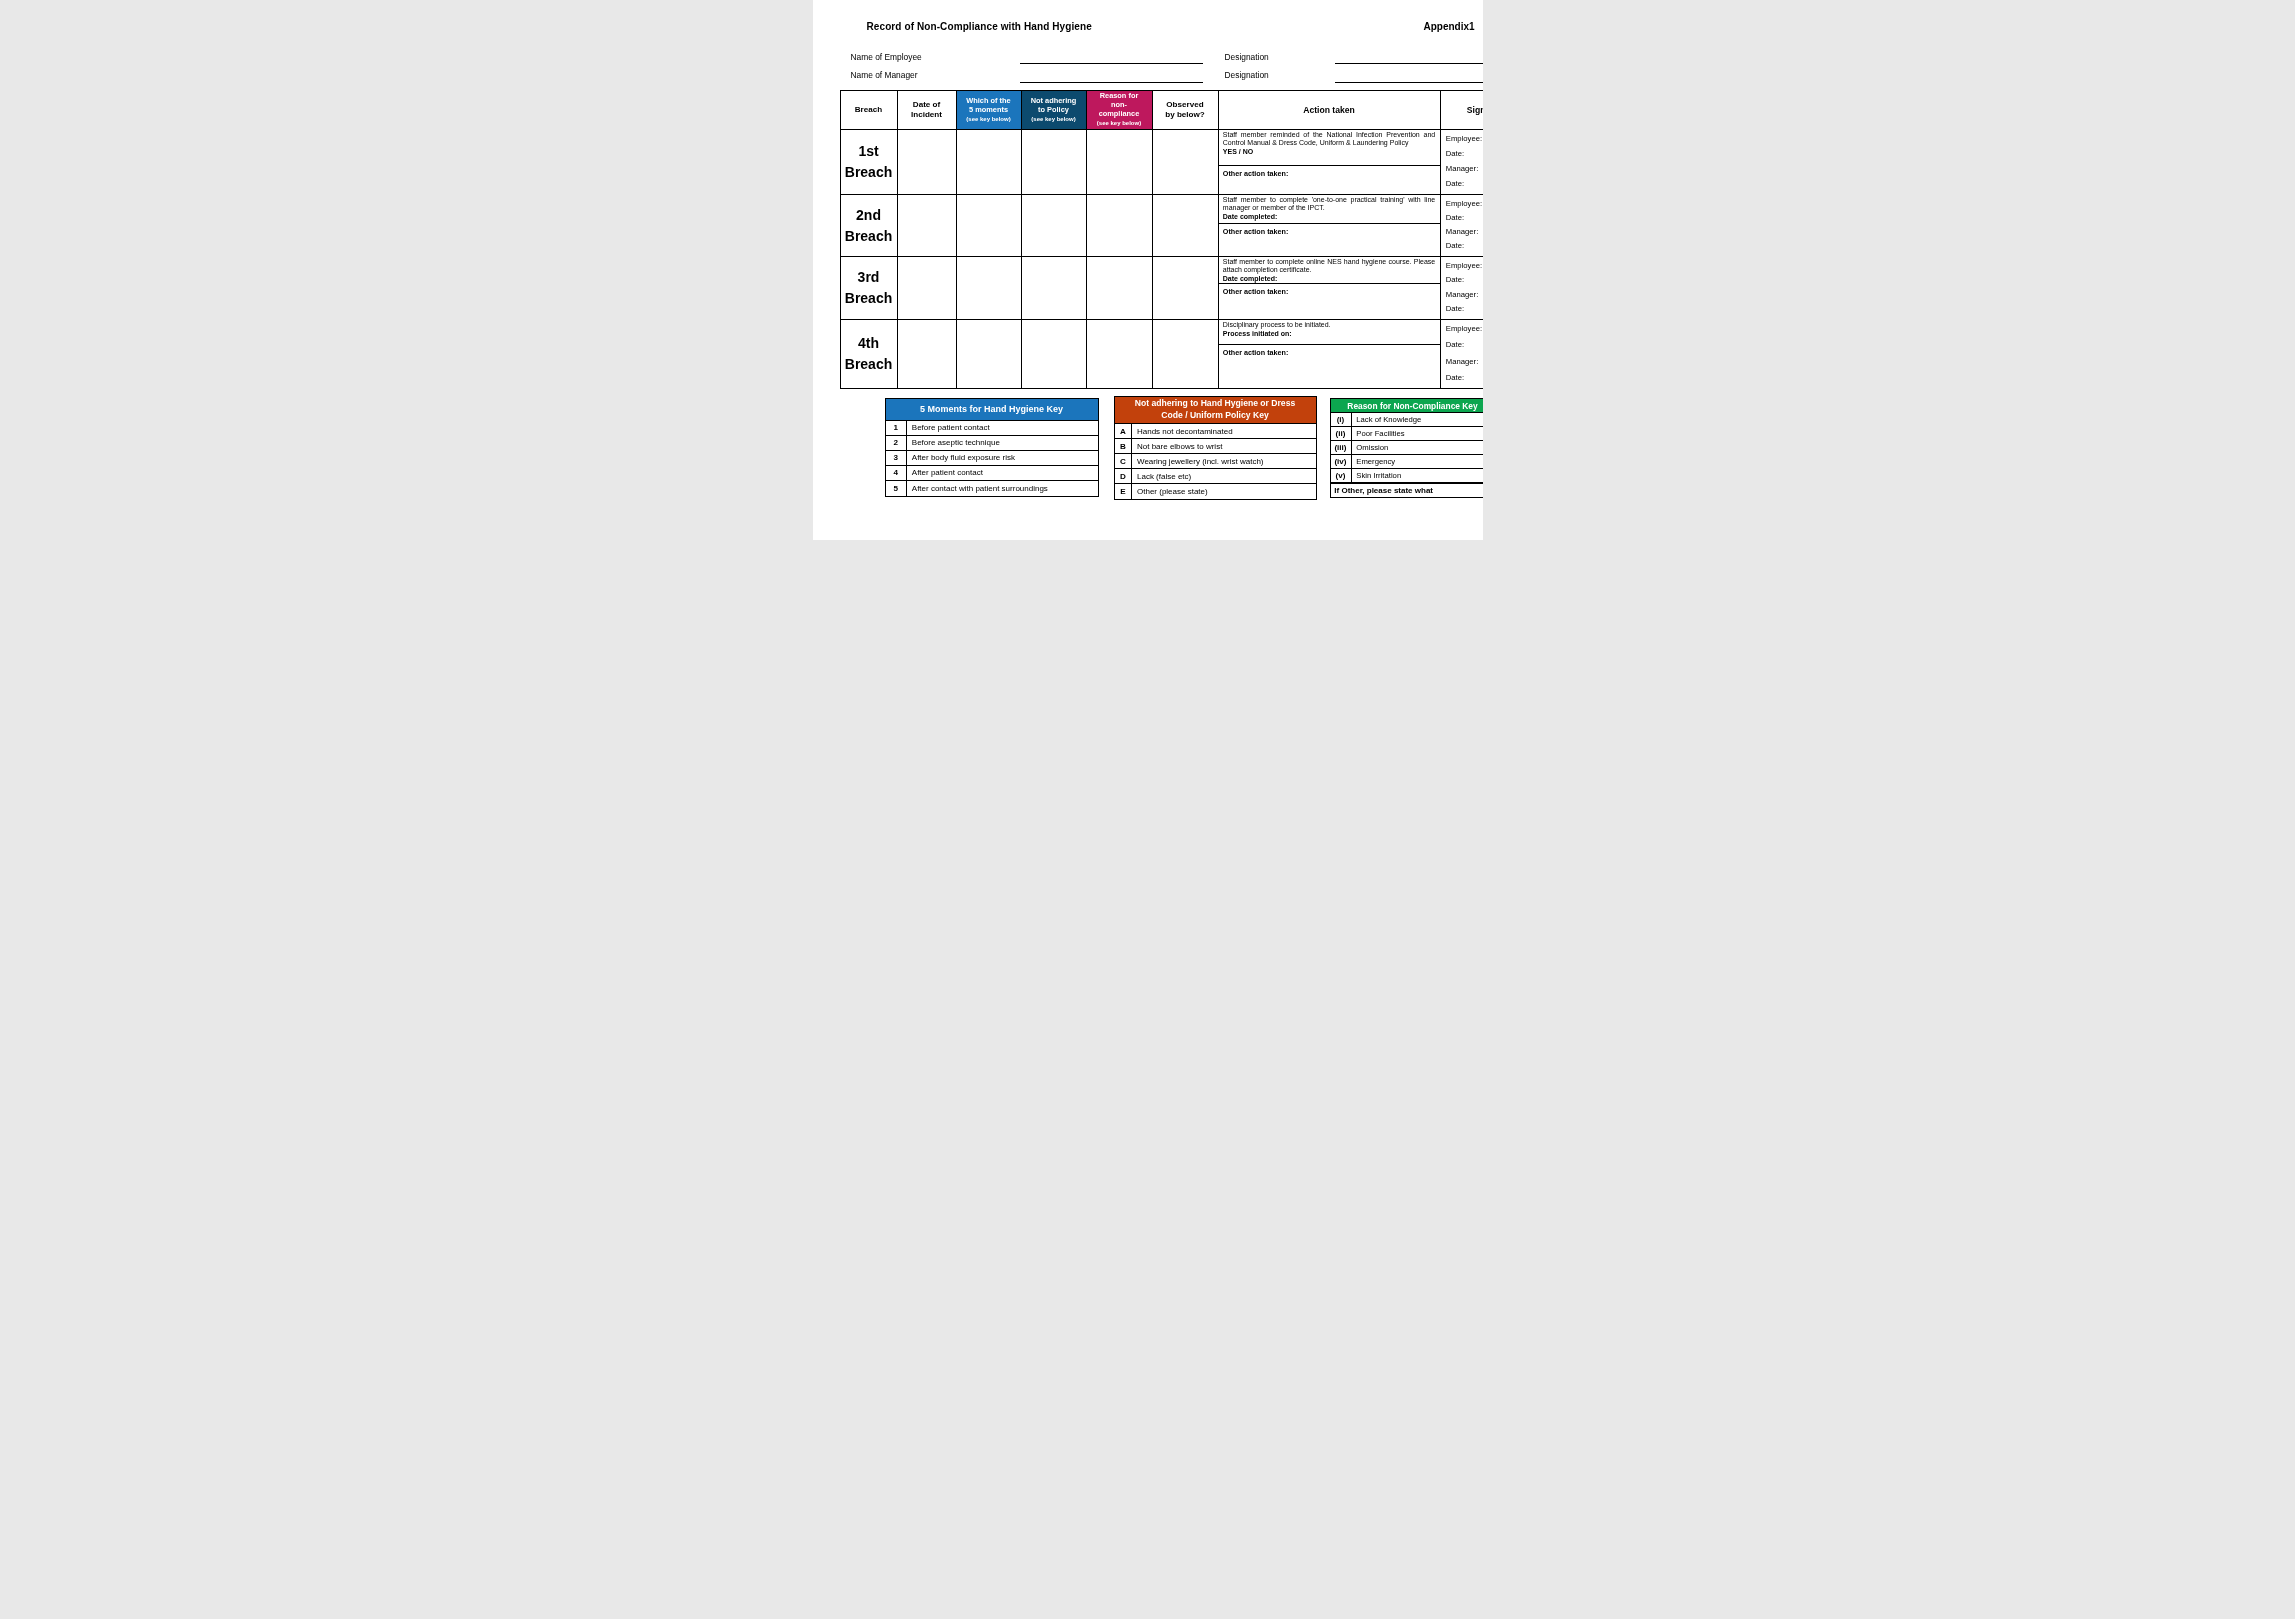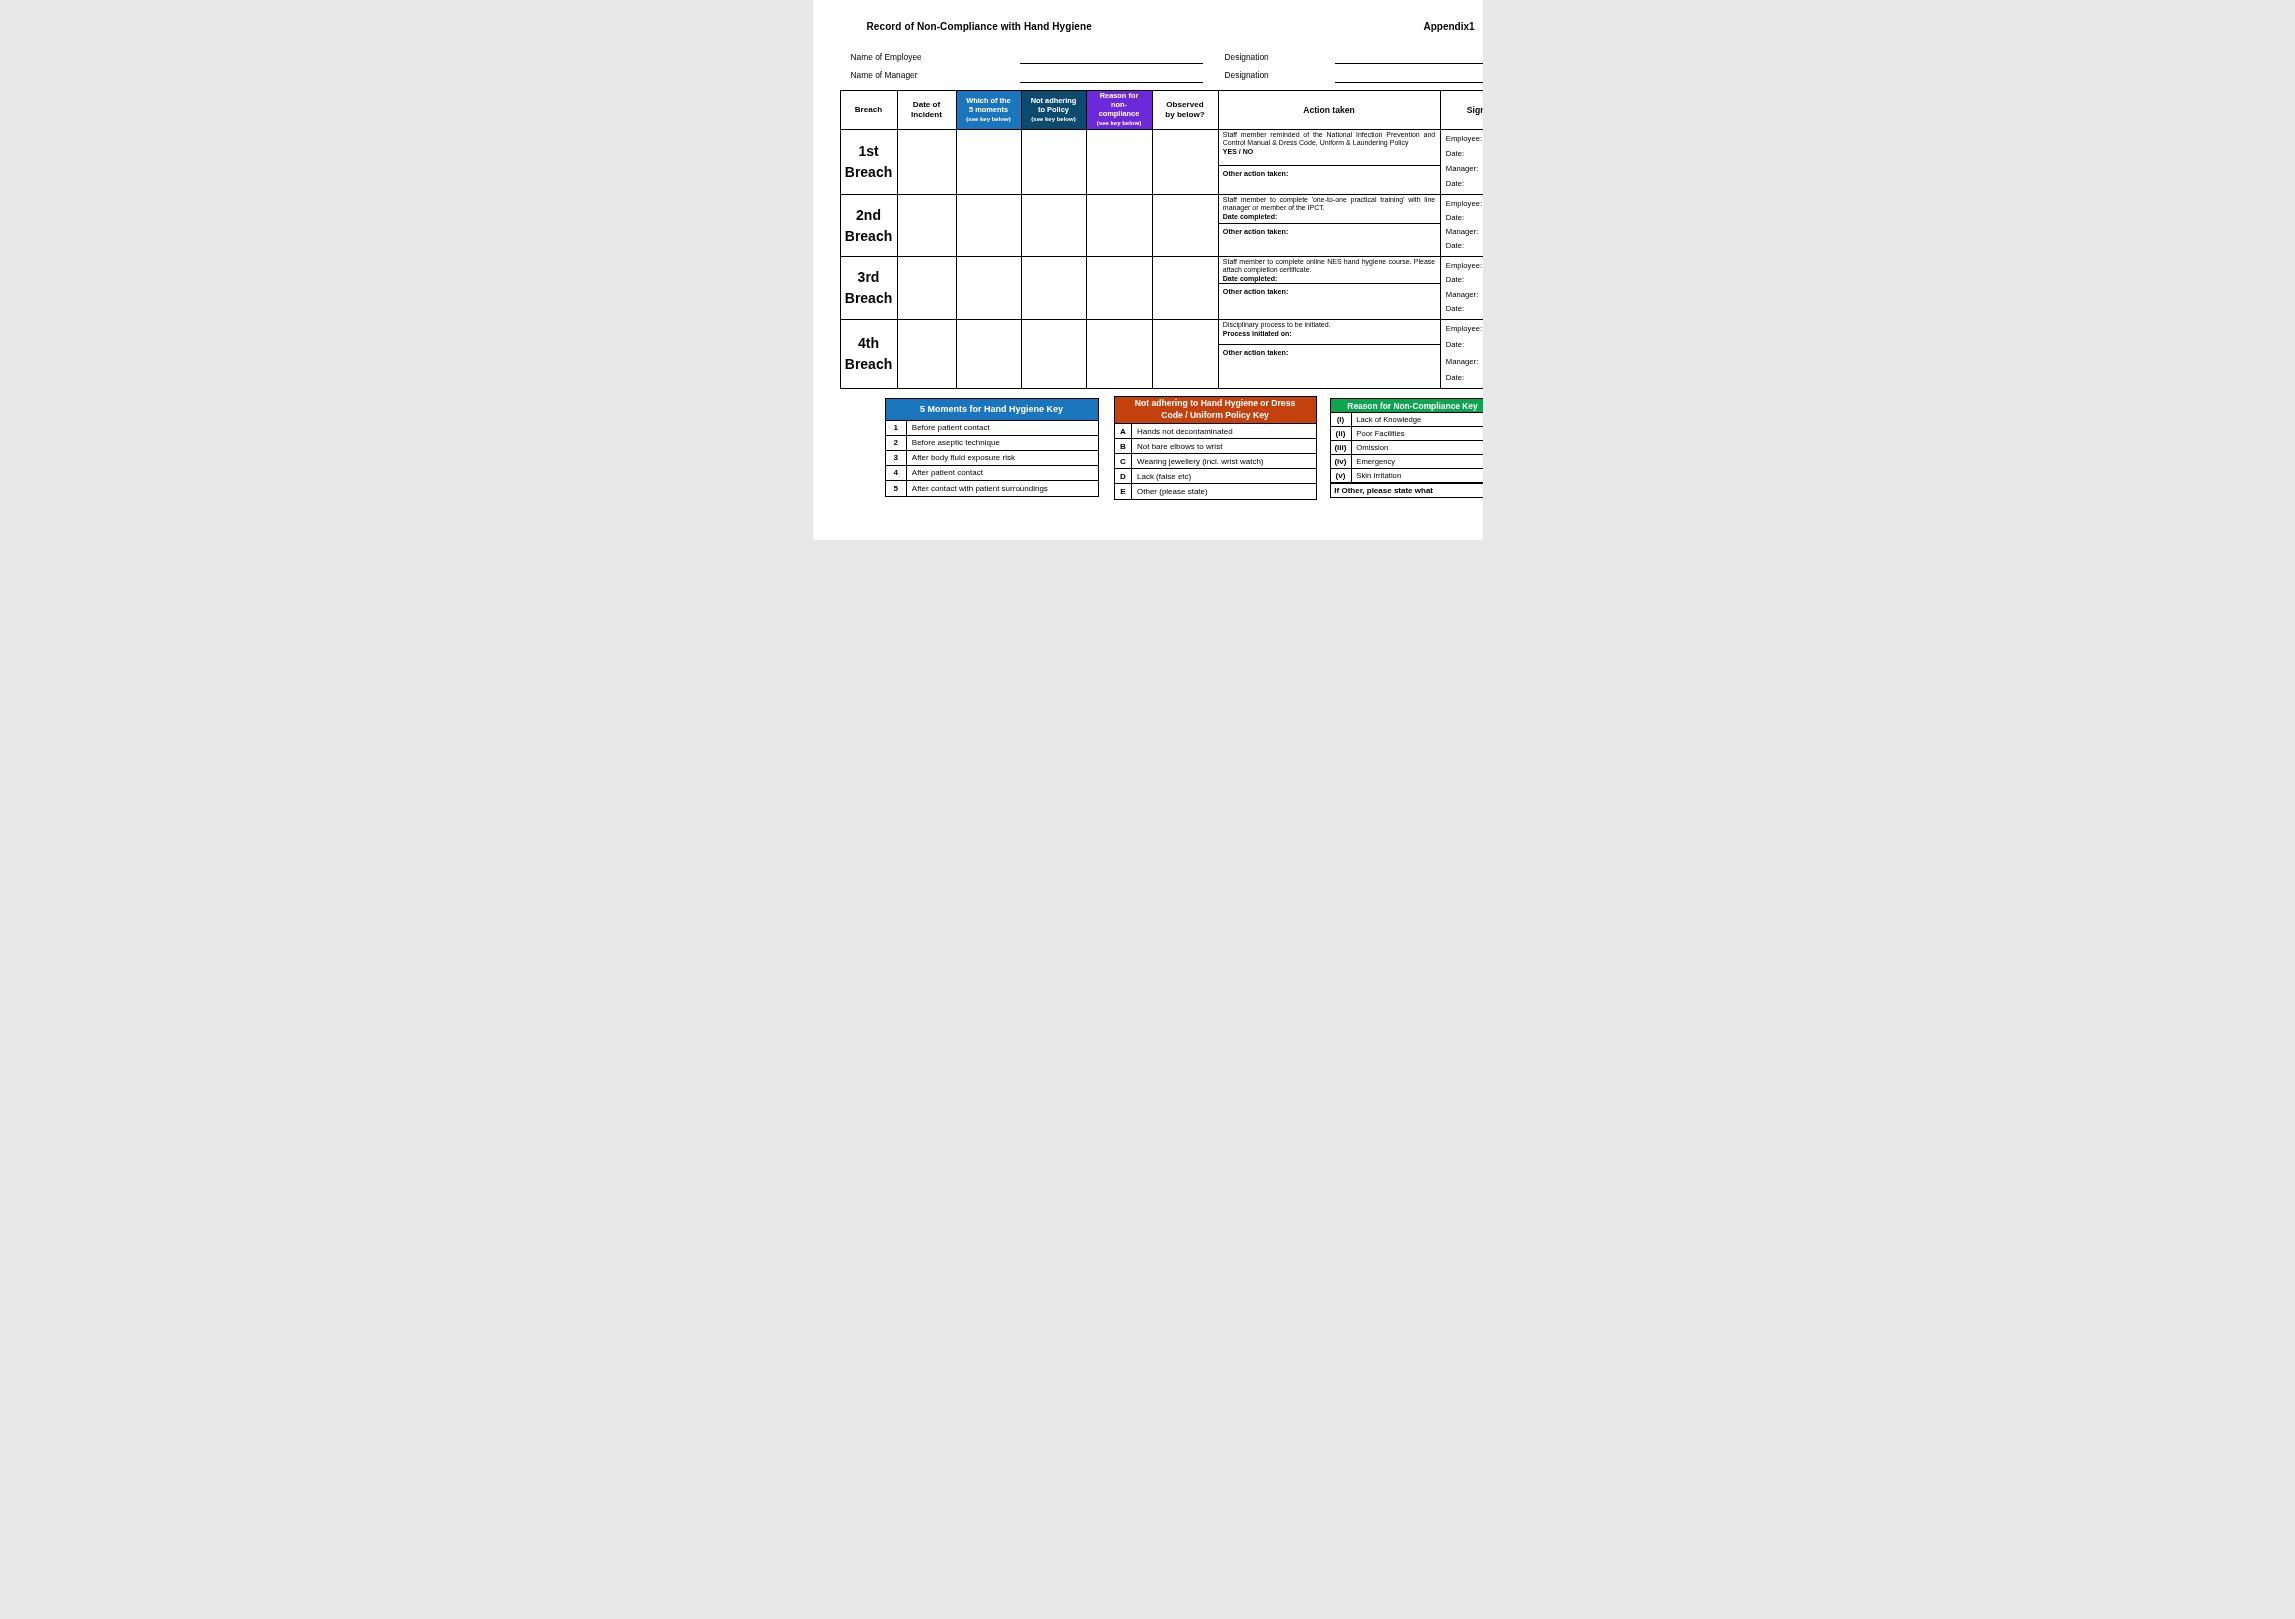--- a/index.html
+++ b/index.html
@@ -29,21 +29,21 @@
   .btable > div{box-sizing:border-box;border-right:0.7px solid #000;border-bottom:1.2px solid #000;overflow:hidden;}
   .btable > div.lastcol{border-right:none;}
   .btable > div.lastrow{border-bottom:none;}
   .hc{display:flex;flex-direction:column;justify-content:center;align-items:center;
       text-align:center;font-weight:bold;}
   .hc .big{font-size:8.1px;line-height:1.25;}
   .hc.colored .big{font-size:7.4px;line-height:1.2;color:#fff;}
   .hc .note{font-size:6px;line-height:1.25;color:#fff;margin-top:1px;}
   .hc.blue{background:#1B75BC;}
   .hc.purple{background:#0c4a6e;}
-  .hc.green{background:#6d28d9;justify-content:center;}
+  .hc.green{background:#be185d;justify-content:center;}
   .bl{display:flex;flex-direction:column;justify-content:center;align-items:center;
       font-weight:bold;font-size:14px;line-height:1.5;}
   .action-cell{display:flex;flex-direction:column;padding:0;}
   .a-top{border-bottom:1px solid #000;padding:1.4px 4.3px 0 4.3px;overflow:hidden;}
   .a-bottom{flex:1;padding:2.9px 4.3px;overflow:hidden;}
   .a-top p{margin:0;font-size:7px;line-height:8px;text-align:justify;font-weight:400;}
   .emph{font-size:7px;line-height:8.1px;font-weight:bold;margin-top:0.5px;}
   .other{font-size:7.2px;font-weight:bold;}
   .r1 .a-top{height:34px;} .r2 .a-top{height:27px;} .r3 .a-top{height:25px;} .r4 .a-top{height:23px;}
   .sign-cell{display:flex;flex-direction:column;justify-content:space-between;

